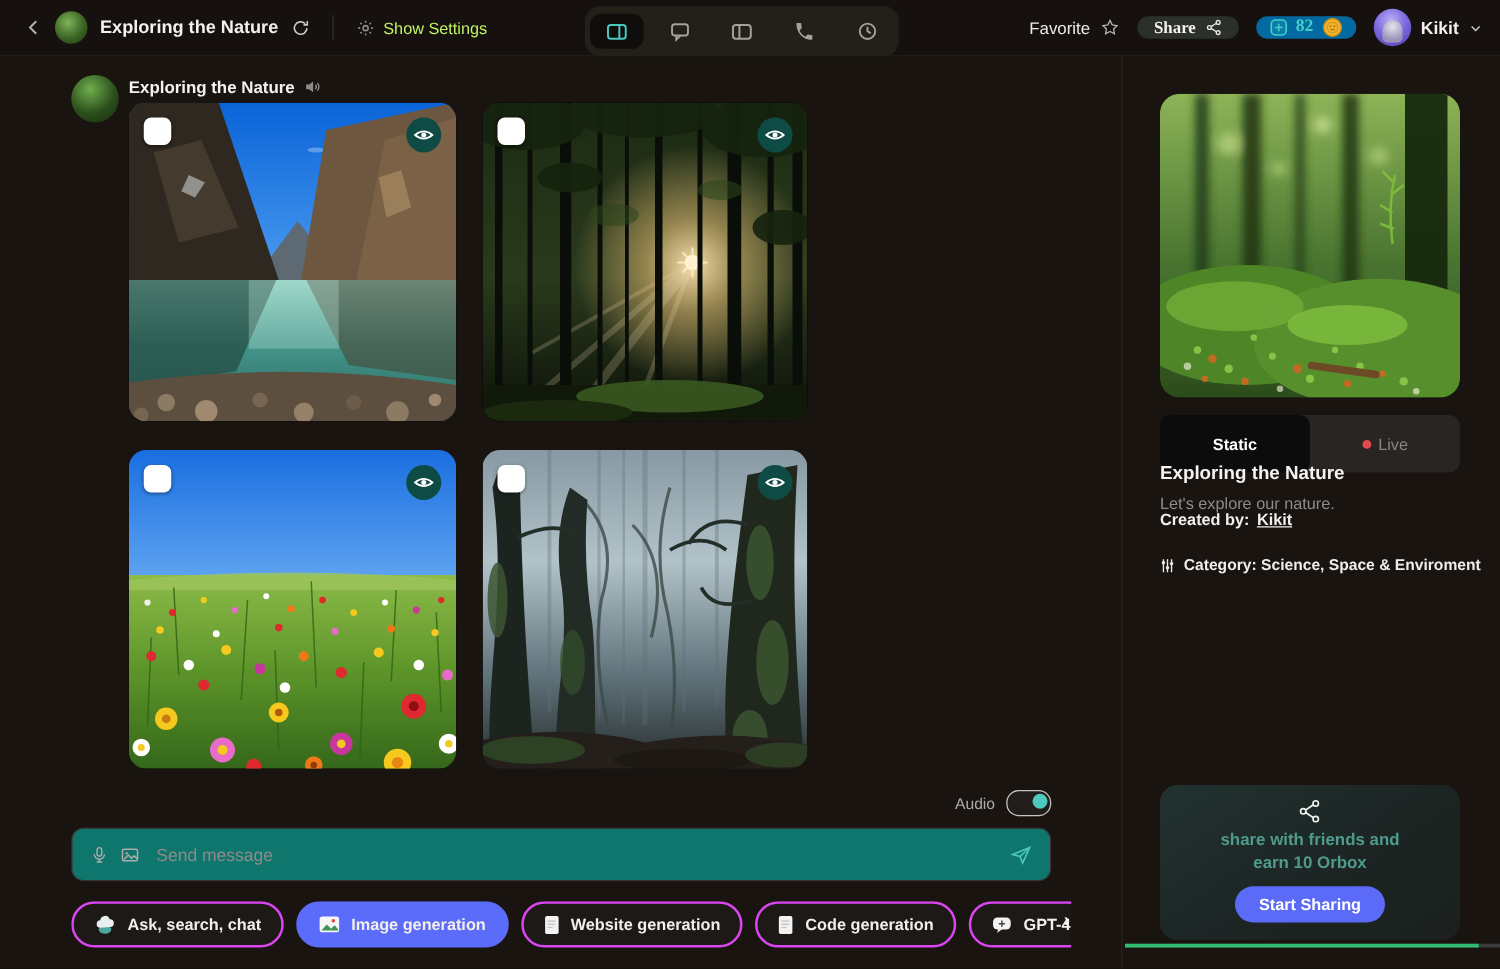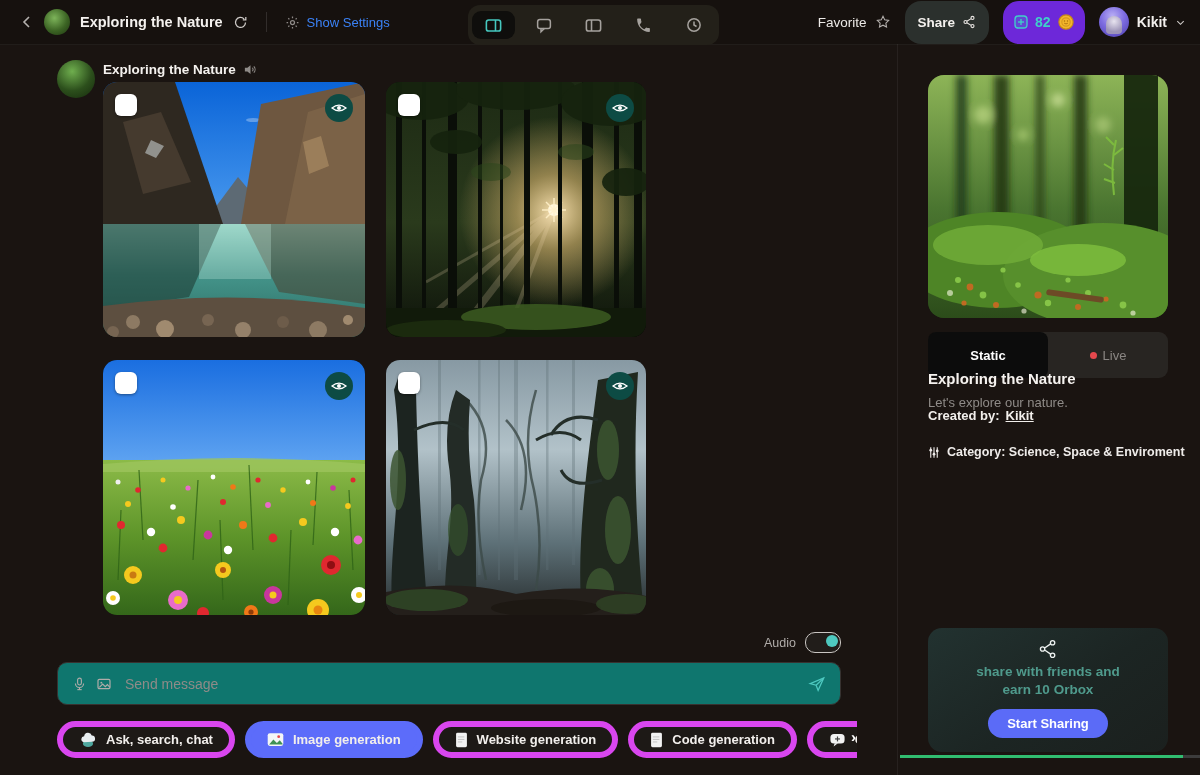--- a/index.html
+++ b/index.html
@@ -6,30 +6,30 @@
   .stage{position:relative;width:1200px;height:775px;background:#1a1411;overflow:hidden;
          font-family:"Liberation Sans",sans-serif;color:#f2efec;}
   
   .topbar{position:absolute;top:0;left:0;width:1200px;height:44px;background:#16110e;
           border-bottom:1px solid rgba(255,255,255,0.05);}
   .tb-left{position:absolute;left:20px;top:0;height:44px;display:flex;align-items:center;gap:10px;}
   .tb-avatar{width:26px;height:26px;border-radius:50%;
              background:radial-gradient(circle at 40% 35%,#7db45a,#3c6424 55%,#1d3510);}
   .tb-title{font-size:14.5px;font-weight:bold;color:#f4f1ee;}
   .tb-divider{width:1px;height:20px;background:rgba(255,255,255,0.12);margin:0 8px;}
-  .tb-settings{display:flex;align-items:center;gap:7px;color:#3b82f6;font-size:13px;cursor:default;}
+  .tb-settings{display:flex;align-items:center;gap:7px;color:#bef264;font-size:13px;cursor:default;}
   .tb-center{position:absolute;left:468px;top:5px;height:34px;background:#232019;border-radius:12px;
              display:flex;align-items:center;padding:3px 4px;gap:7px;}
   .tb-tool{width:43px;height:28px;display:flex;align-items:center;justify-content:center;border-radius:9px;color:#a5a19d;}
   .tb-tool.active{background:#0f0e0c;color:#46c8bf;}
   .tb-right{position:absolute;right:14px;top:0;height:44px;display:flex;align-items:center;gap:14px;}
   .fav{display:flex;align-items:center;gap:8px;font-size:13.5px;color:#eceae7;}
-  .pill{display:flex;align-items:center;gap:7px;height:43px;border-radius:16px;padding:0 13px;}
+  .pill{display:flex;align-items:center;gap:7px;height:18px;border-radius:16px;padding:0 13px;font-family:Liberation Serif, serif;}
   .share-pill{background:#2b302d;font-size:13.5px;font-weight:bold;color:#f4f1ee;}
-  .coin-pill{background:#6d28d9;padding:0 10px;gap:6px;}
+  .coin-pill{background:#0369a1;padding:0 10px;gap:6px;}
   .coin-count{font-size:14px;font-weight:bold;color:#3fd0c9;}
   .user-box{display:flex;align-items:center;gap:8px;}
   .user-avatar{width:30px;height:30px;border-radius:50%;
                background:radial-gradient(circle at 45% 30%,#b9aef5,#7d6ce0 45%,#4b3cae);position:relative;overflow:hidden;}
   .user-avatar::after{content:"";position:absolute;left:7px;top:9px;width:16px;height:18px;border-radius:8px 8px 4px 4px;
                background:radial-gradient(circle at 50% 30%,#e7e3ef,#9d94b8 70%);}
   .user-name{font-size:14px;font-weight:bold;}
   
   .msg-avatar{position:absolute;left:57px;top:60px;width:38px;height:38px;border-radius:50%;
               background:radial-gradient(circle at 40% 30%,#6fae4e,#2c4f1c 55%,#15290c);}
@@ -51,21 +51,21 @@
   .composer{position:absolute;left:57px;top:662px;width:784px;height:43px;background:#0f766e;
             border:1px solid #373230;border-radius:10px;display:flex;align-items:center;padding:0 14px;box-sizing:border-box;}
   .composer .icons{display:flex;align-items:center;gap:9px;color:#b0aca9;}
   .msg-input{flex:1;background:transparent;border:none;outline:none;color:#e8e4e1;font-size:14px;
              font-family:"Liberation Sans",sans-serif;margin-left:11px;}
   .msg-input::placeholder{color:#8f8b88;}
   .send-btn{display:flex;align-items:center;color:#4ec9c0;}
   
   .chips{position:absolute;left:57px;top:721px;width:800px;height:40px;display:flex;gap:10px;overflow:hidden;}
   .chip{flex:0 0 auto;display:flex;align-items:center;gap:9px;height:37px;padding:0 16px;border-radius:19px;
-        border:6px solid #d946ef;background:#1d1916;font-size:13px;font-weight:bold;color:#f2efec;box-sizing:border-box;position:relative;}
+        border:2px solid #d946ef;background:#1d1916;font-size:13px;font-weight:bold;color:#f2efec;box-sizing:border-box;position:relative;}
   .chip.active{background:#5c6cfa;border-color:#5c6cfa;}
   .chip-badge{position:absolute;right:-8px;top:-9px;width:20px;height:20px;border-radius:50%;background:#0c6157;
               display:flex;align-items:center;justify-content:center;}
   .chips-more{position:absolute;left:851px;top:728px;color:#fff;font-size:15px;font-weight:bold;}
   
   .panel-divider{position:absolute;left:897px;top:44px;width:1px;height:731px;background:rgba(255,255,255,0.06);}
   .hero{position:absolute;left:928px;top:75px;width:240px;height:243px;border-radius:16px;overflow:hidden;background:#203512;}
   .hero svg{position:absolute;inset:0;width:100%;height:100%;}
   .seg{position:absolute;left:928px;top:332px;width:240px;height:46px;background:#282522;border-radius:9px;display:flex;}
   .seg-static{flex:1;background:#0c0c0c;border-radius:8px;display:flex;align-items:center;justify-content:center;

